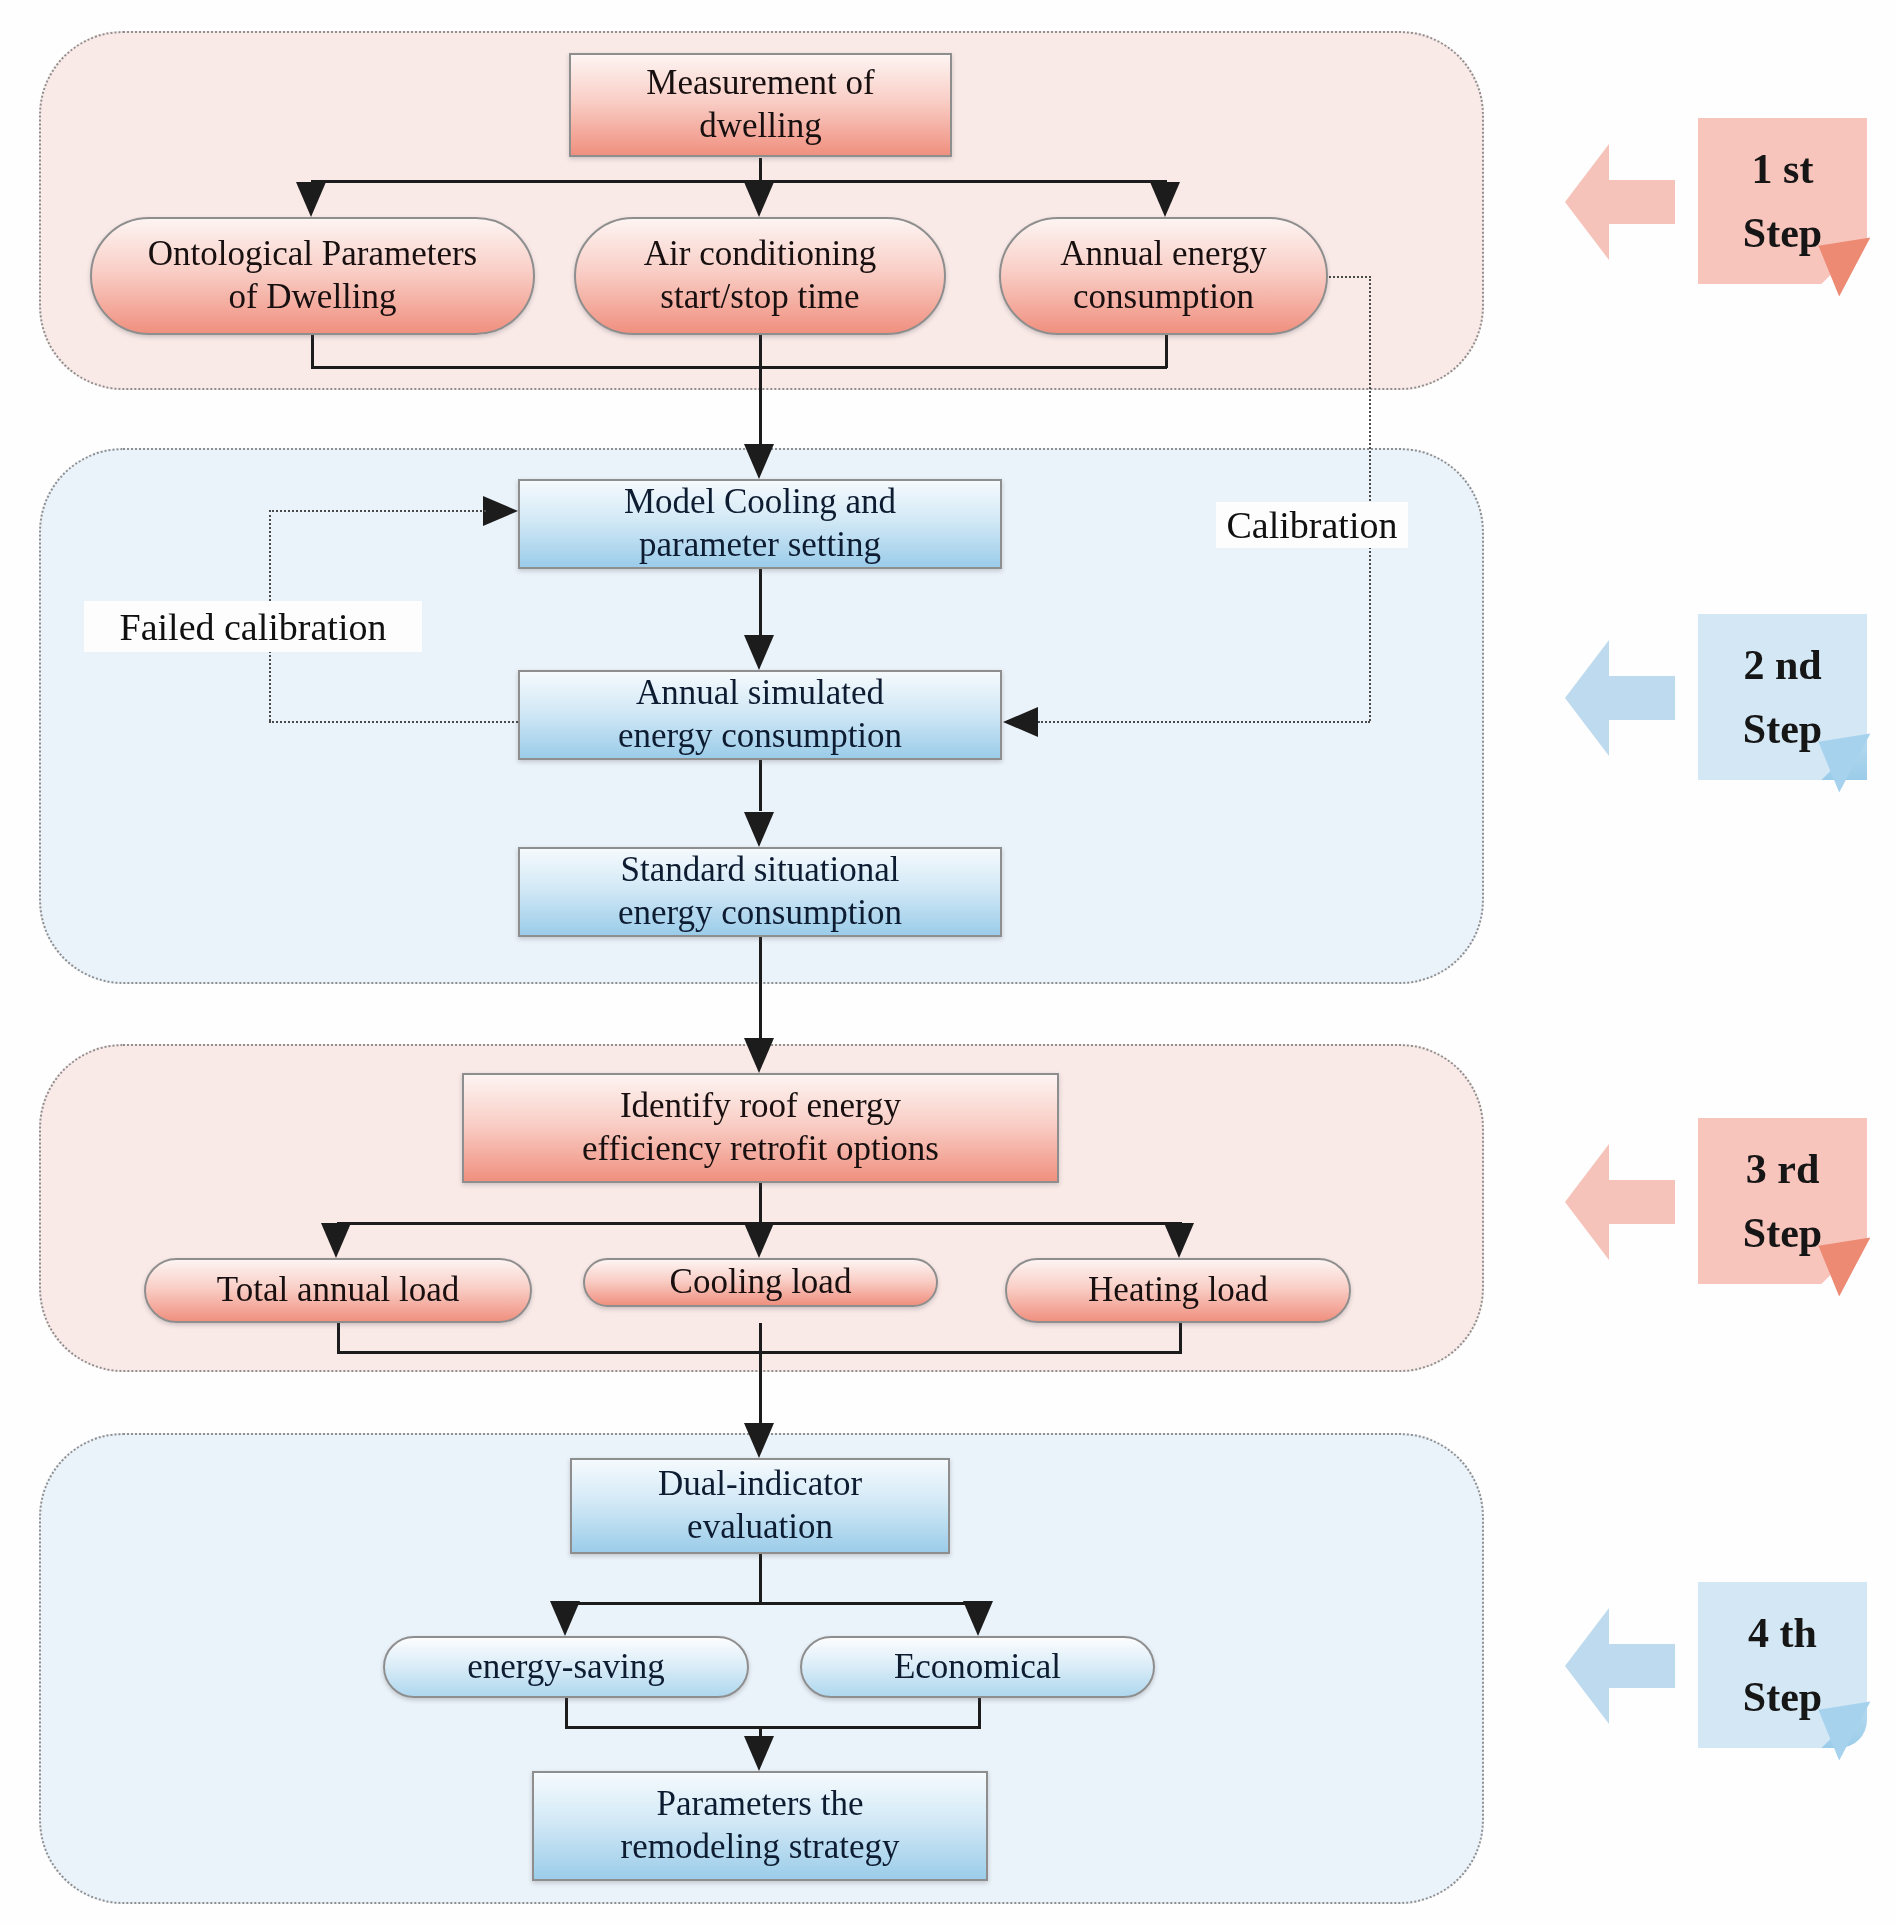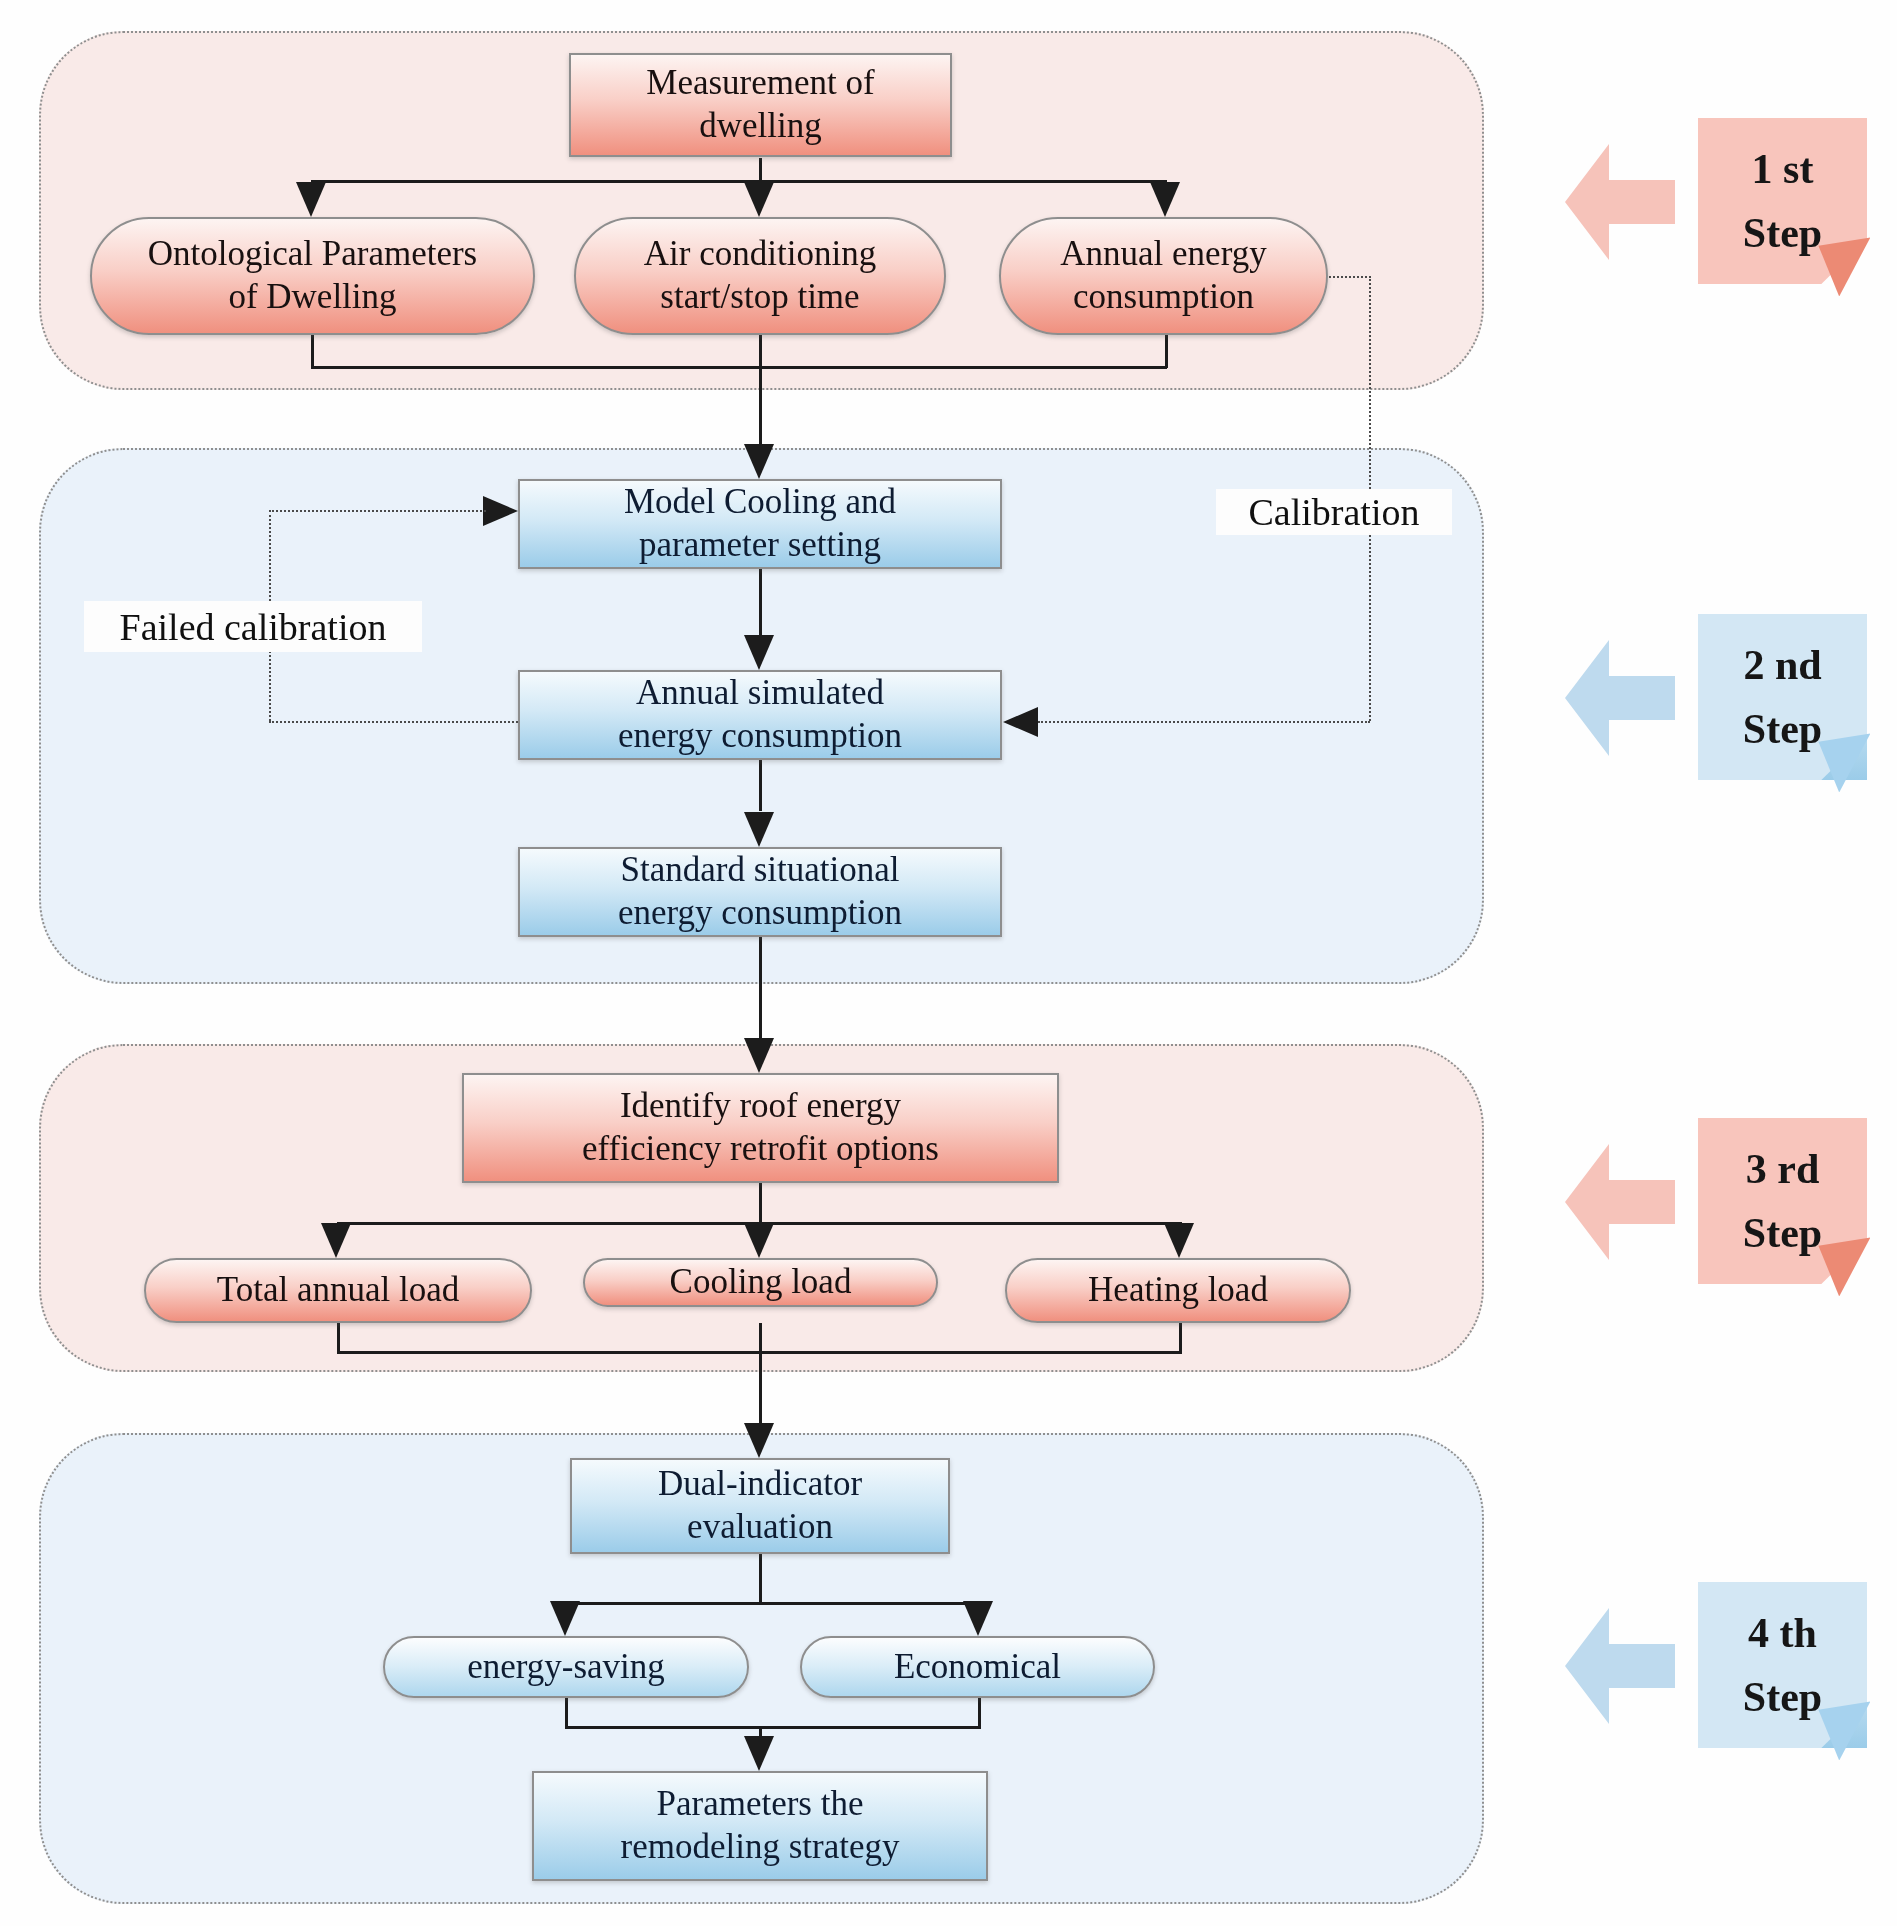--- a/index.html
+++ b/index.html
@@ -89,21 +89,21 @@
   </div>
   <div class="node rect blue" style="left:518px;top:670px;width:484px;height:90px;">
     <span>Annual simulated</span>
     <span>energy consumption</span>
   </div>
   <div class="node rect blue" style="left:518px;top:847px;width:484px;height:90px;">
     <span>Standard situational</span>
     <span>energy consumption</span>
   </div>
   <div class="chip" style="left:84px;top:601px;width:338px;height:51px;">Failed calibration</div>
-  <div class="chip" style="left:1216px;top:489px;width:236px;height:46px;">Calibration</div>
+  <div class="chip" style="left:1216px;top:502px;width:192px;height:46px;">Calibration</div>
 
   <div class="node rect red" style="left:462px;top:1073px;width:597px;height:110px;">
     <span>Identify roof energy</span>
     <span>efficiency retrofit options</span>
   </div>
   <div class="node pill red" style="left:144px;top:1258px;width:388px;height:65px;">
     <span>Total annual load</span>
   </div>
   <div class="node pill red" style="left:583px;top:1258px;width:355px;height:49px;">
     <span>Cooling load</span>
@@ -204,21 +204,21 @@
   <div class="note pink" style="left:1698px;top:1118px;">
     <div class="body"></div>
     <div class="fold"></div>
     <div class="txt">
       <span>3 rd</span>
       <span>Step</span>
     </div>
   </div>
 
   <div class="blockarrow blue" style="left:1565px;top:1608px;"></div>
-  <div class="note blue" style="left:1698px;top:1582px;">
+  <div class="note blue" style="left:1698px;top:1582px;border-radius:28px;">
     <div class="body"></div>
     <div class="fold"></div>
     <div class="txt">
       <span>4 th</span>
       <span>Step</span>
     </div>
   </div>
 
 </div>
 

